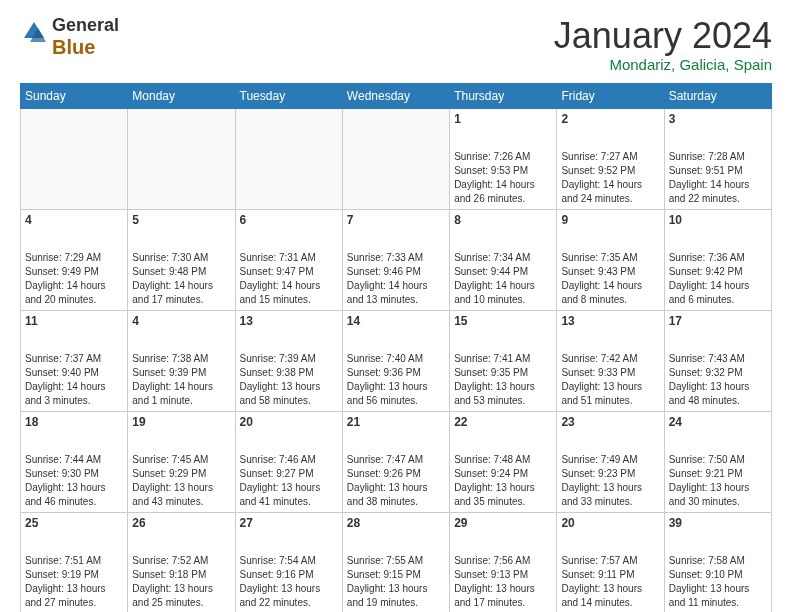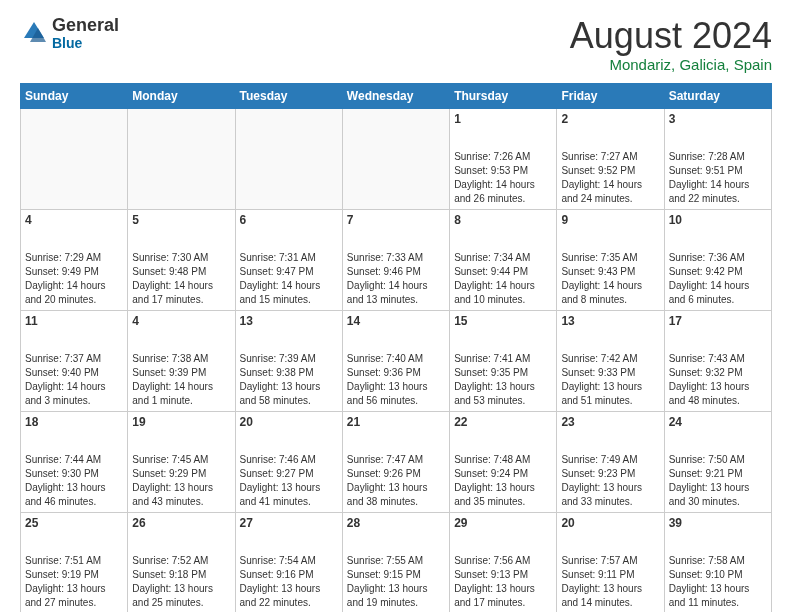--- a/index.html
+++ b/index.html
@@ -32,23 +32,23 @@
       display: flex;
       flex-direction: column;
       line-height: 1.1;
     }
     .logo-general {
       font-size: 18px;
       font-weight: bold;
       color: #333;
     }
     .logo-blue {
-      font-size: 14px;
+      font-size: 20px;
       font-weight: bold;
-      color: #0369a1;
+      color: #a16207;
     }
     .logo-icon {
       width: 28px;
       height: 28px;
       margin-top: 2px;
     }
     .title-block {
       text-align: right;
     }
     .month-title {
@@ -66,21 +66,21 @@
       border-collapse: collapse;
       flex: 1;
       font-size: 10.5px;
     }
     .calendar th {
       background: #2a7ab8;
       color: #fff;
       padding: 5px 4px;
       text-align: left;
       font-size: 12px;
-      font-weight: bold;
+      font-weight: normal;
       border: 1px solid #2a7ab8;
       margin-left: 48px;
     }
     .calendar td {
       border: 1px solid #ccc;
       vertical-align: top;
       padding: 3px 4px;
       width: calc(100% / 7);
       height: 80px;
     }
@@ -116,21 +116,21 @@
       <svg class="logo-icon" viewBox="0 0 28 28">
         <polygon points="14,4 24,20 4,20" fill="#2a7ab8"></polygon>
         <polygon points="18,10 26,24 10,24" fill="#1a5a90" opacity="0.7"></polygon>
       </svg>
       <div class="logo-text">
         <span class="logo-general">General</span>
         <span class="logo-blue">Blue</span>
       </div>
     </div>
     <div class="title-block">
-      <div class="month-title">August 2024</div>
+      <div class="month-title">January 2024</div>
       <div class="location">Mondariz, Galicia, Spain</div>
     </div>
   </div>
 
   <table class="calendar">
     <thead>
       <tr>
       <th>Sunday</th>
           <th>Monday</th>
           <th>Tuesday</th>

